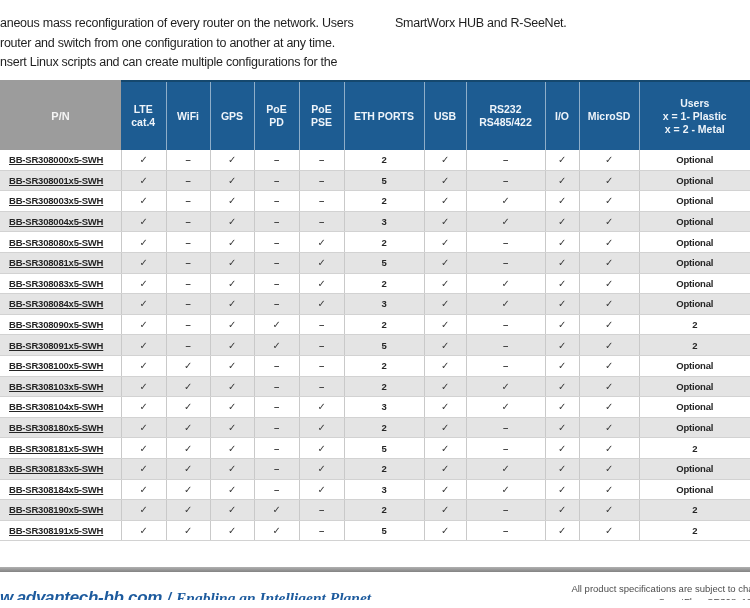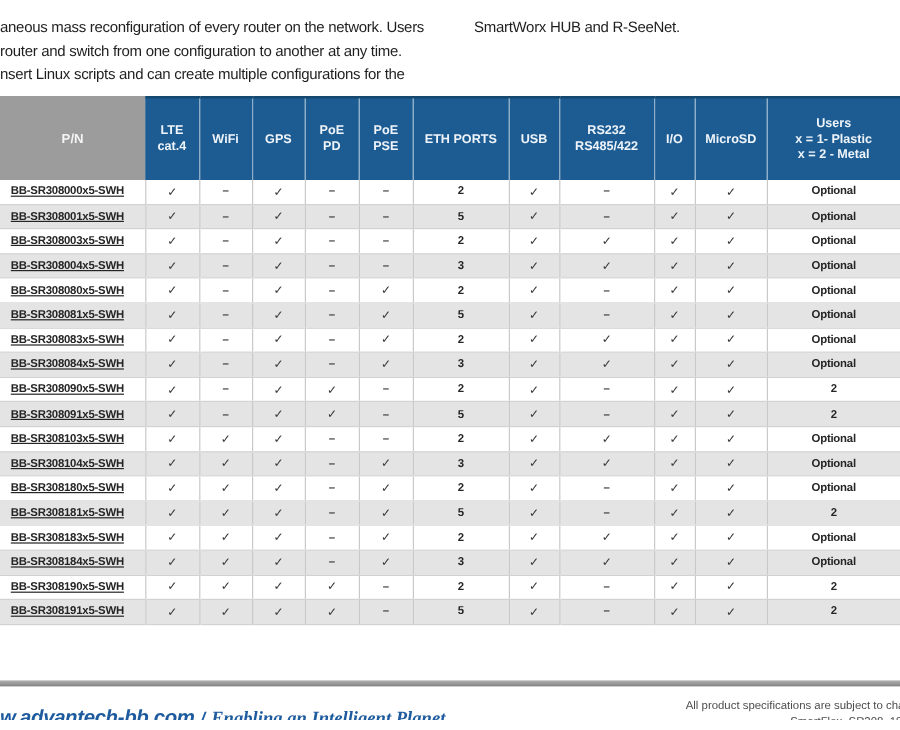--- a/index.html
+++ b/index.html
@@ -289,20 +289,34 @@
           <td class="check">✓</td>
           <td class="dash">–</td>
           <td>5</td>
           <td class="check">✓</td>
           <td class="dash">–</td>
           <td class="check">✓</td>
           <td class="check">✓</td>
           <td>2</td>
         </tr>
         <tr>
+          <td>BB-SR308100x5-SWH</td>
+          <td class="check">✓</td>
+          <td class="check">✓</td>
+          <td class="check">✓</td>
+          <td class="dash">–</td>
+          <td class="dash">–</td>
+          <td>2</td>
+          <td class="check">✓</td>
+          <td class="dash">–</td>
+          <td class="check">✓</td>
+          <td class="check">✓</td>
+          <td>Optional</td>
+        </tr>
+        <tr>
           <td>BB-SR308103x5-SWH</td>
           <td class="check">✓</td>
           <td class="check">✓</td>
           <td class="check">✓</td>
           <td class="dash">–</td>
           <td class="dash">–</td>
           <td>2</td>
           <td class="check">✓</td>
           <td class="check">✓</td>
           <td class="check">✓</td>

